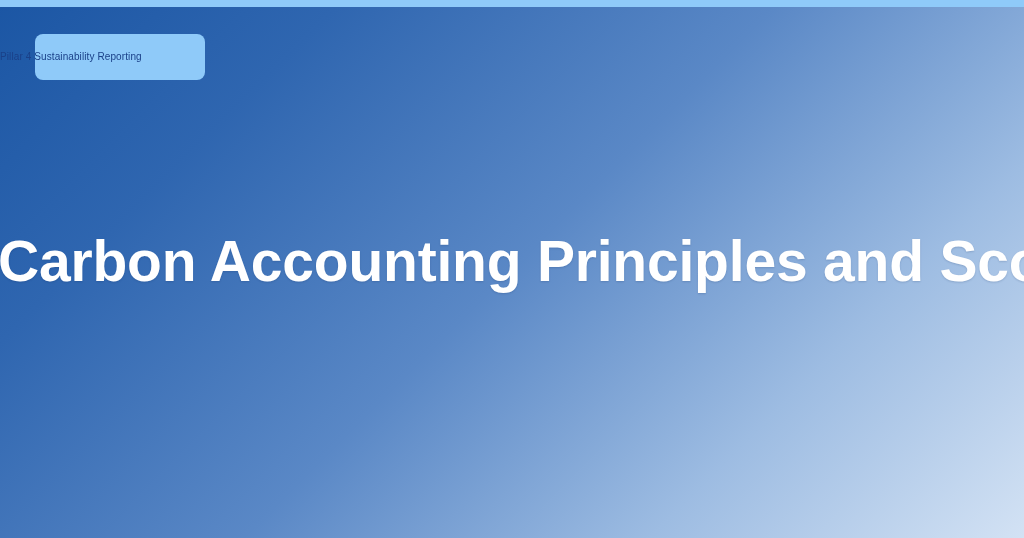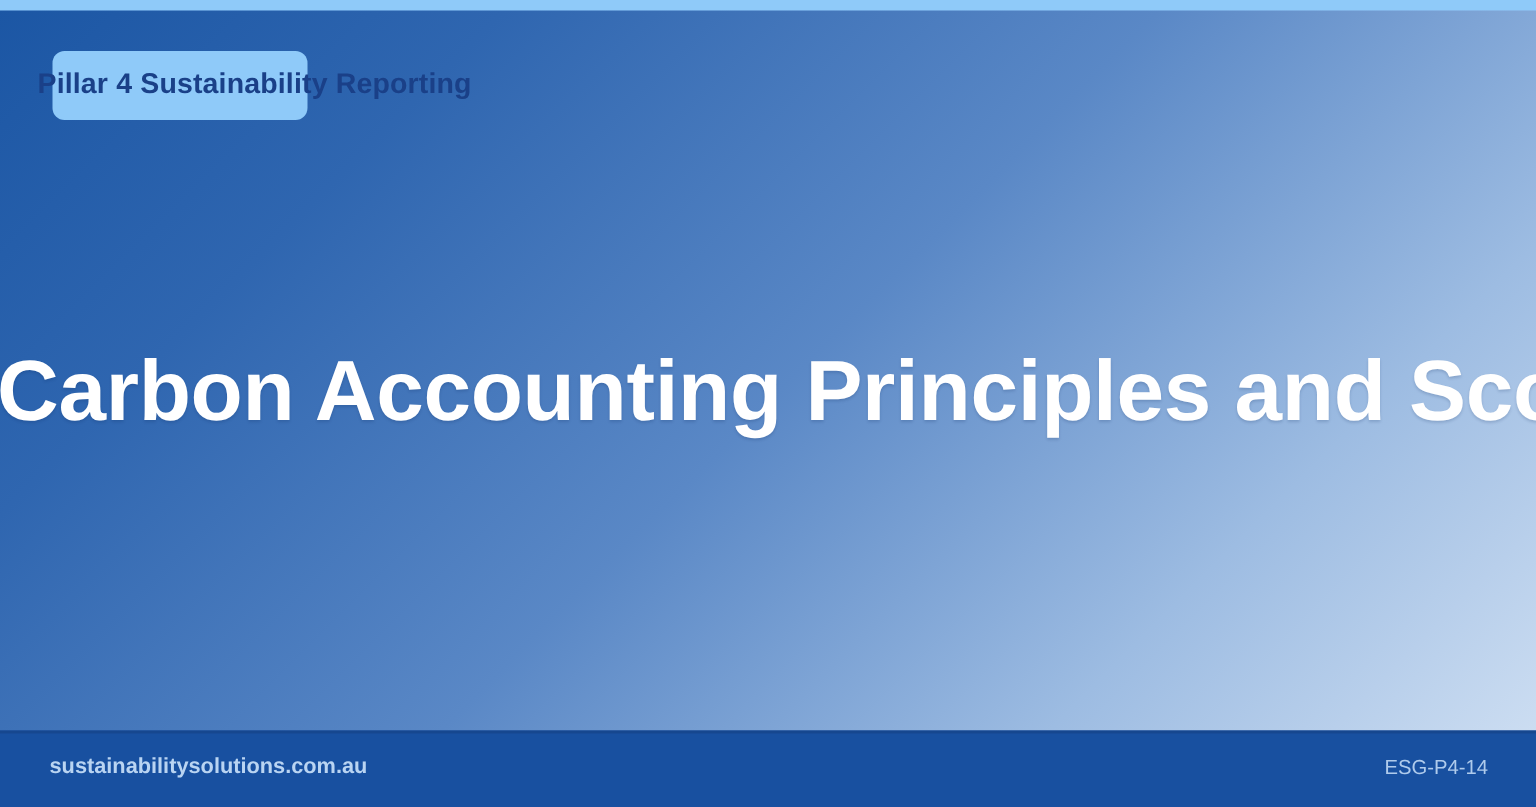--- a/index.html
+++ b/index.html
@@ -32,27 +32,27 @@
     position: absolute;
     left: 35px;
     top: 34px;
     width: 170px;
     height: 46px;
     background: #8FCAF9;
     border-radius: 8px;
   }
   #eyebrow-label {
     position: absolute;
-    left: 25px;
+    left: 0;
     top: 46px;
     width: 600px;
     height: 22px;
     line-height: 22px;
-    font-size: 19px;
-    font-weight: bold;
+    font-size: 10px;
+    font-weight: normal;
     color: #1A4088;
     letter-spacing: 0.1px;
     white-space: nowrap;
   }
 
   
   #slide-title {
     position: absolute;
     left: -2px;
     top: 227px;
@@ -101,18 +101,14 @@
 
 <div id="slide">
 
   <div id="top-accent"></div>
 
   <div id="eyebrow-badge"></div>
   <div id="eyebrow-label">Pillar 4 Sustainability Reporting</div>
 
   <div id="slide-title">Carbon Accounting Principles and Scope Definitions</div>
 
-  <div id="footer-bar">
-    <div id="footer-site">sustainabilitysolutions.com.au</div>
-    <div id="footer-code">ESG-P4-14</div>
-  </div>
 
 </div>
 
 </body></html>

